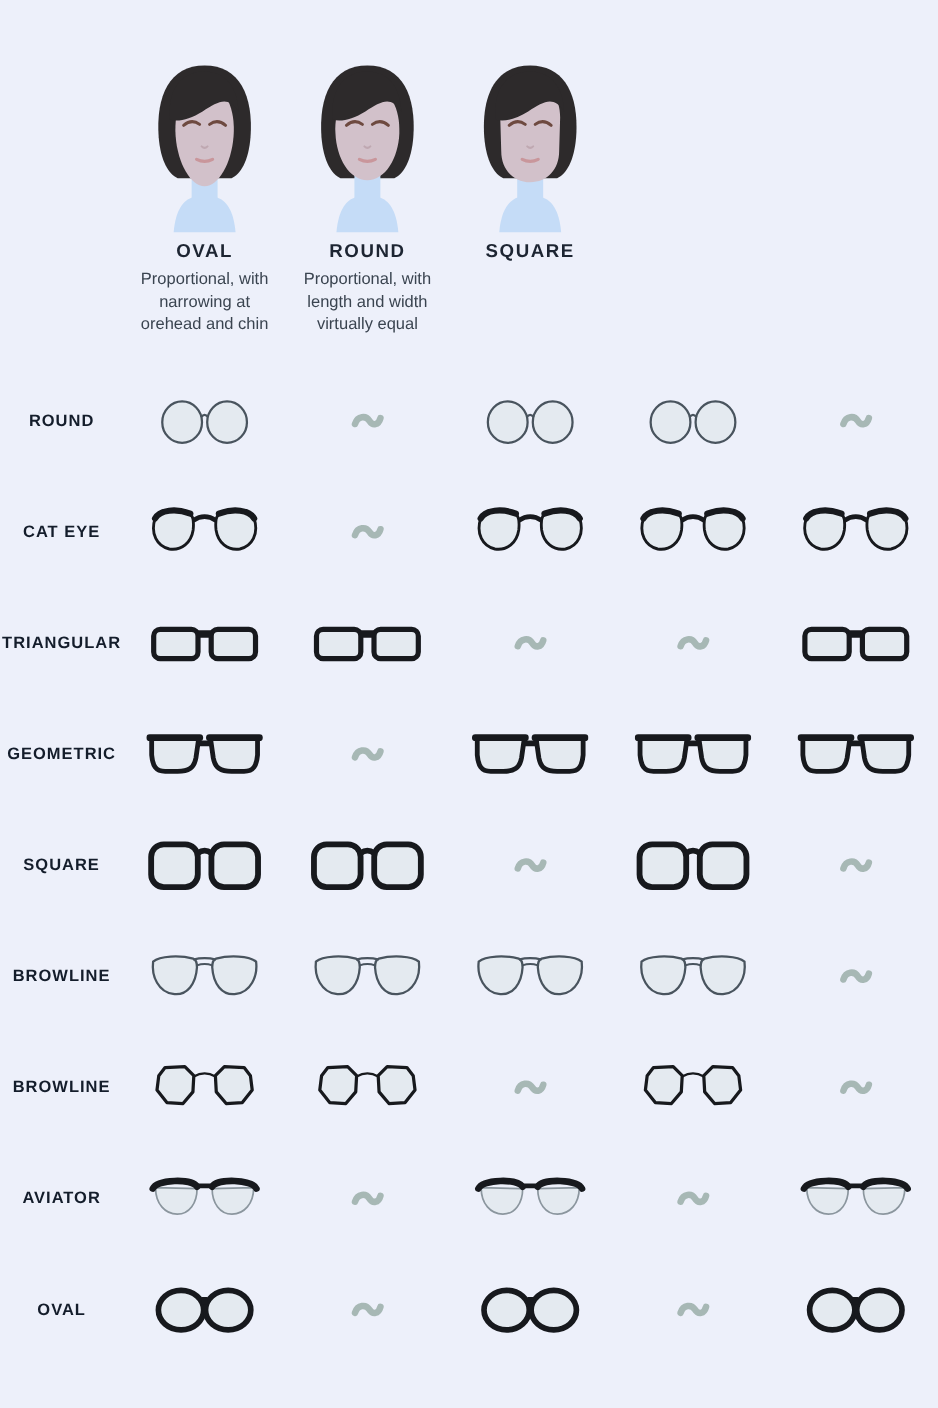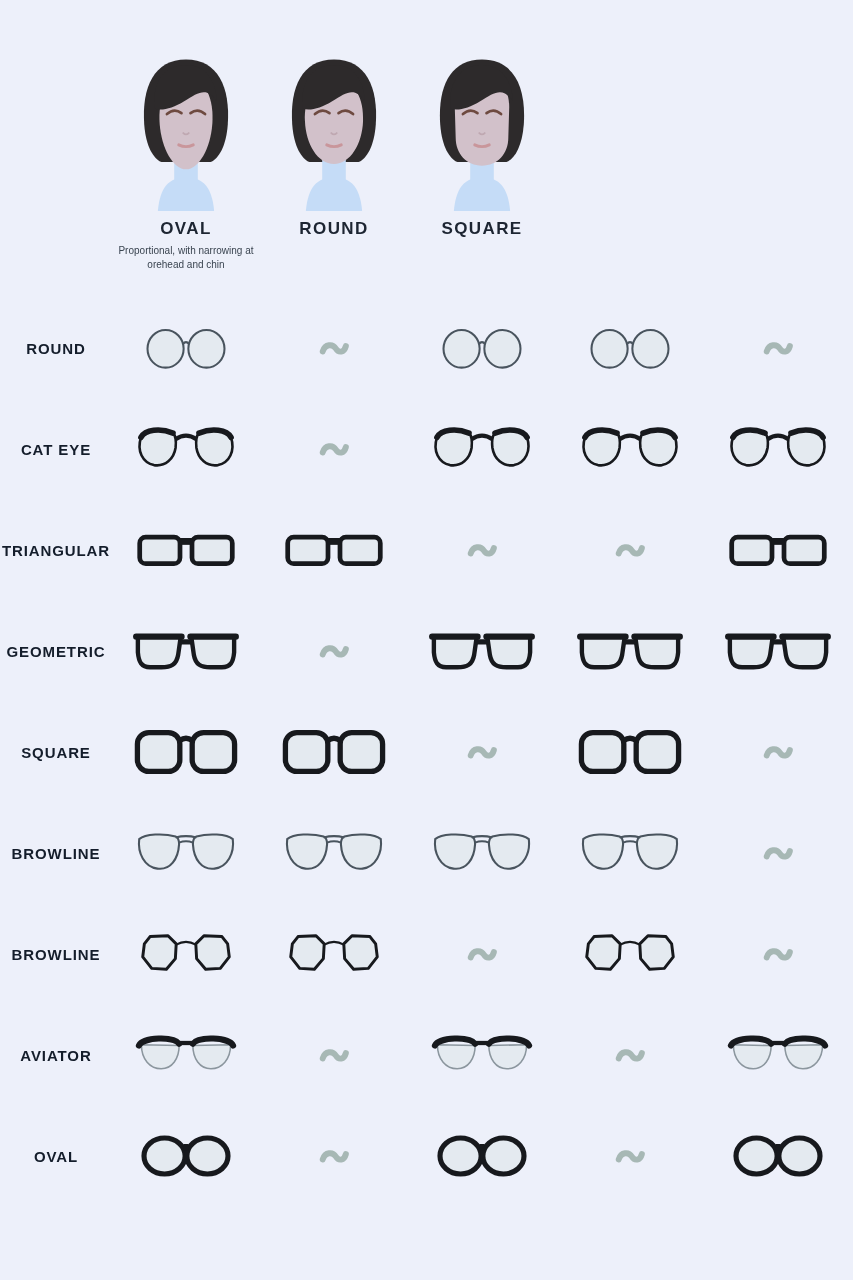--- a/index.html
+++ b/index.html
@@ -15,21 +15,21 @@
     grid-template-columns:112px repeat(5,148px);
     padding-top:54px;
   }
   .face-col { text-align:center; }
   .face-illustration svg { display:block; margin:0 auto; }
   .face-label {
     font-size:17px; font-weight:700; letter-spacing:1.4px;
     color:#1d2532; margin-top:6px;
   }
   .face-desc {
-    font-size:10px; color:#3a4450; line-height:1.38;
+    font-size:15px; color:#3a4450; line-height:1.38;
     margin:5px auto 0; max-width:140px;
   }
   #grid { margin-top:26px; }
   .grid-row {
     display:grid;
     grid-template-columns:112px repeat(5,148px);
     height:101px; align-items:center;
   }
   .row-label {
     text-align:center; font-weight:700; font-size:15px;
@@ -69,20 +69,21 @@
     <path d="M65 28 C89 28 98 50 97 74 C96 99 83 121 65 121 C47 121 34 99 33 74 C32 50 41 28 65 28 Z" fill="#d2c1ca"></path>
     <path d="M30 60 C28 24 46 12 65 12 C86 12 98 28 99 52 C88 36 79 42 63 52 C50 60 38 63 30 60 Z" fill="#2d2a2b"></path>
             <path d="M44 66 Q52 59 60 65" fill="none" stroke="#6e4a40" stroke-width="3" stroke-linecap="round"></path>
   <path d="M70 65 Q78 59 86 66" fill="none" stroke="#6e4a40" stroke-width="3" stroke-linecap="round"></path>
   <path d="M62 87 Q65 90 68 87" fill="none" stroke="#bfa8b1" stroke-width="2" stroke-linecap="round"></path>
   <path d="M57 100 Q65 104 73 100" fill="none" stroke="#c9969b" stroke-width="3.2" stroke-linecap="round"></path>
             <path d="M34 173 C36 150 44 141 53 138 L77 138 C86 141 94 150 96 173 Z" fill="#c5dcf7"></path>
   </svg>
         </div>
       <div class="face-label">ROUND</div>
+      <div class="face-desc">Proportional, with length and width virtually equal</div>
     </div>
     <div class="face-col">
       <div class="face-illustration">
           <svg width="118" height="159" viewBox="0 0 130 175" xmlns="http://www.w3.org/2000/svg">
     <path d="M65 6 C30 6 16 36 19 78 C21 102 29 115 38 119 L92 119 C101 115 109 102 111 78 C114 36 100 6 65 6 Z" fill="#2d2a2b"></path>
             <path d="M52 98 L78 98 L78 144 L52 144 Z" fill="#c5dcf7"></path>
     <path d="M65 26 C85 26 95 38 95 58 L94 92 C94 110 82 123 65 123 C48 123 36 110 36 92 L35 58 C35 38 45 26 65 26 Z" fill="#d2c1ca"></path>
     <path d="M30 60 C28 24 46 12 65 12 C86 12 98 28 99 52 C88 36 79 42 63 52 C50 60 38 63 30 60 Z" fill="#2d2a2b"></path>
             <path d="M44 66 Q52 59 60 65" fill="none" stroke="#6e4a40" stroke-width="3" stroke-linecap="round"></path>
   <path d="M70 65 Q78 59 86 66" fill="none" stroke="#6e4a40" stroke-width="3" stroke-linecap="round"></path>

